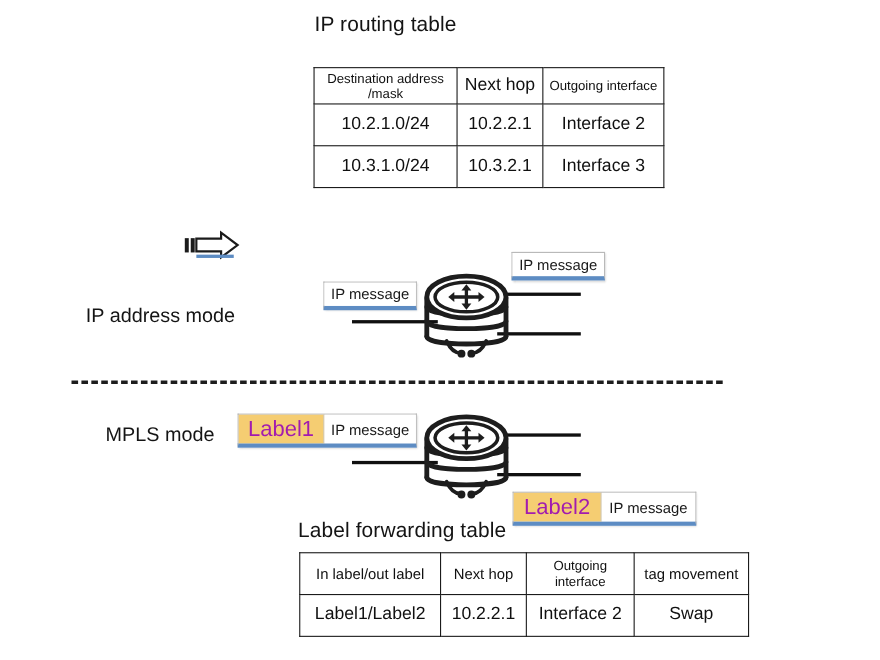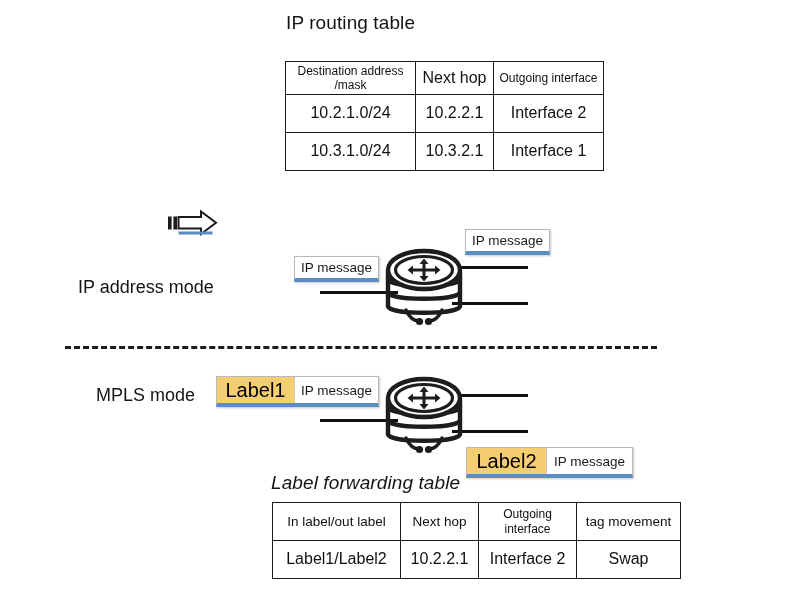--- a/index.html
+++ b/index.html
@@ -69,21 +69,21 @@
   }
   .pkt .seg.ip {
     background: #ffffff;
     font-size: 13.5px;
     color: #1a1a1a;
     padding: 0 6px;
   }
   .pkt .seg.label {
     background: #f5cd72;
     font-size: 20px;
-    color: #000000;
+    color: #a21caf;
     padding: 0 7px;
     border-right: 1px solid #c9c9c9;
   }
 
   
   .link {
     background: #101010;
     height: 3px;
   }
   .dashed-sep {
@@ -120,21 +120,21 @@
         <td class="c-sm">Outgoing interface</td>
       </tr>
       <tr style="height:38px;">
         <td class="c-lg">10.2.1.0/24</td>
         <td class="c-lg">10.2.2.1</td>
         <td class="c-lg">Interface 2</td>
       </tr>
       <tr style="height:38px;">
         <td class="c-lg">10.3.1.0/24</td>
         <td class="c-lg">10.3.2.1</td>
-        <td class="c-lg">Interface 1</td>
+        <td class="c-lg">Interface 3</td>
       </tr>
     </tbody>
   </table>
 
   <div class="abs cursor-arrow" style="left:167px; top:209px; width:60px; height:30px;">
     <svg width="60" height="30" viewBox="0 0 60 30">
       <rect x="1" y="7.5" width="3.6" height="13" fill="#1b1b1b"></rect>
       <rect x="6.4" y="7.5" width="3.6" height="13" fill="#1b1b1b"></rect>
       <path d="M11.5 8 L34 8 L34 2.5 L49 13.8 L34 25 L34 19.6 L11.5 19.6 Z" fill="#ffffff" stroke="#1b1b1b" stroke-width="2" stroke-linejoin="miter"></path>
       <rect x="11.5" y="22.5" width="34" height="3" fill="#5d8cc3"></rect>
@@ -222,21 +222,21 @@
   <div class="abs pkt" style="left:216px; top:376px; width:163px; height:31px;">
     <div class="seg label" style="width:78px;">Label1</div>
     <div class="seg ip" style="flex:1;">IP message</div>
   </div>
 
   <div class="abs pkt" style="left:466px; top:447px; width:167px; height:31px;">
     <div class="seg label" style="width:80px;">Label2</div>
     <div class="seg ip" style="flex:1;">IP message</div>
   </div>
 
-  <div class="abs heading" style="left:271px; top:472px;font-style:italic;">Label forwarding table</div>
+  <div class="abs heading" style="left:271px; top:472px;">Label forwarding table</div>
 
   <table class="abs grid" style="left:272px; top:502px; width:408px;">
     <colgroup>
         <col style="width:128px">
         <col style="width:78px">
         <col style="width:98px">
         <col style="width:104px">
       </colgroup>
     <tbody>
       <tr style="height:38px;">

